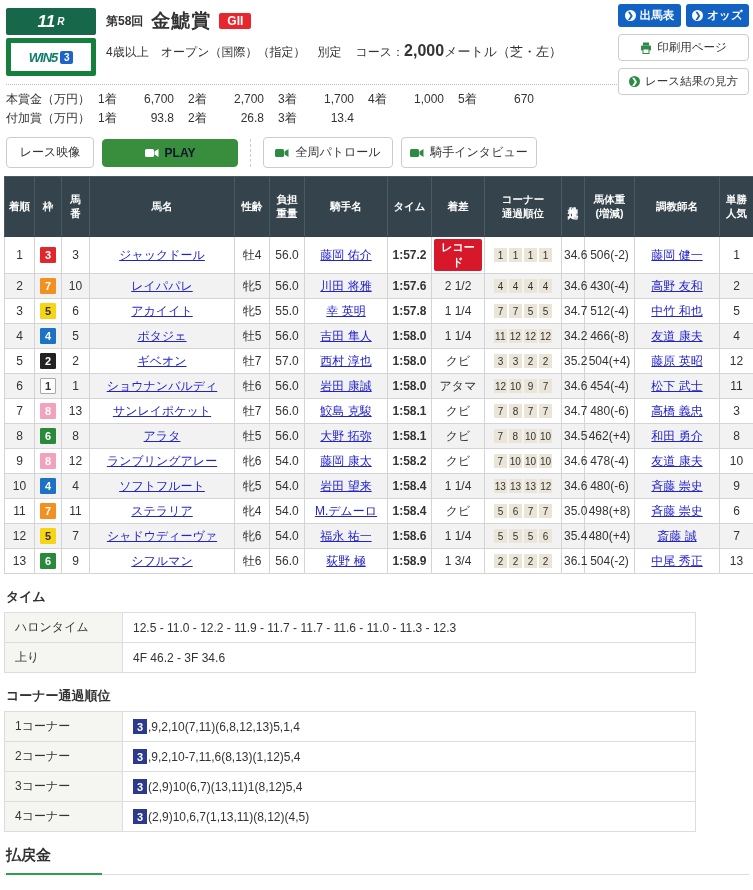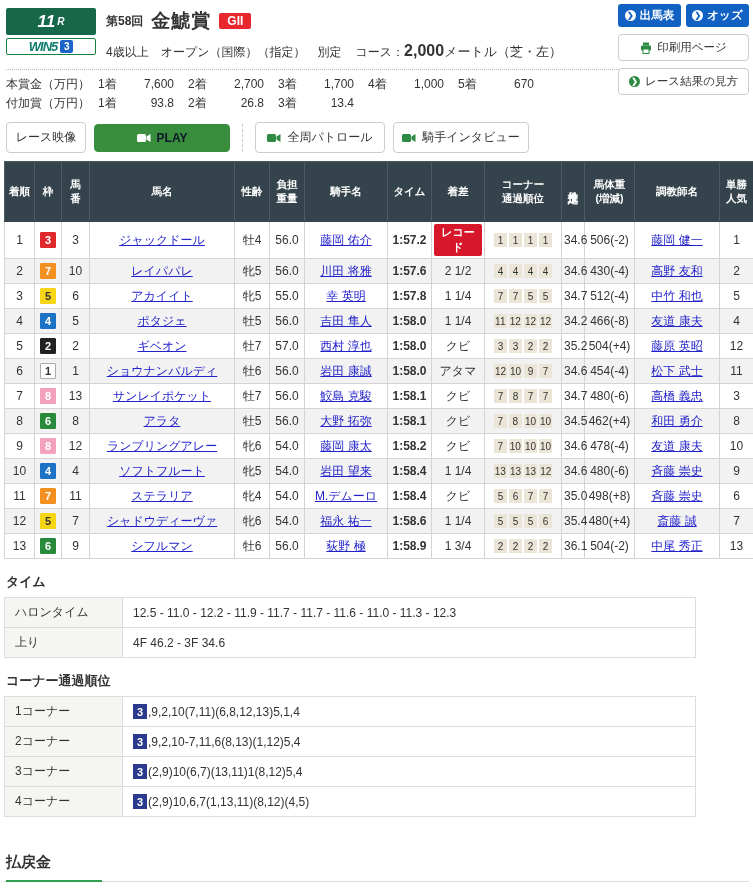--- a/index.html
+++ b/index.html
@@ -20,21 +20,21 @@
   .btn-blue { flex:1; display:flex; align-items:center; justify-content:center; gap:4px; background:#1262c3; color:#fff; font-weight:bold; font-size:11.5px; border:none; border-radius:3px; padding:4px 2px; cursor:pointer; }
   .circ-icon { display:inline-flex; align-items:center; justify-content:center; width:11px; height:11px; border-radius:50%; background:#fff; color:#1262c3; font-size:8px; font-weight:bold; line-height:1; }
   .btn-white { display:flex; align-items:center; justify-content:center; gap:5px; background:#fff; border:1px solid #ccc; border-radius:4px; color:#333; font-size:11.5px; padding:5px 4px; cursor:pointer; }
   .circ-icon.green { background:#2e8b43; color:#fff; }
 
   
   .race-head { display:flex; gap:10px; margin:4px 0 0 4px; }
   .race-badges { width:90px; }
   .rnum { display:flex; align-items:center; justify-content:center; background:#17684a; color:#fff; height:27px; border-radius:2px; font-weight:bold; font-size:17px; font-style:italic; }
   .rnum small { font-size:10px; margin-left:2px; font-style:italic; }
-  .win5 { margin-top:3px; height:17px; border:1px solid #15803d; border-radius:2px; display:flex; align-items:center; justify-content:center; gap:3px; background:#fff; }
+  .win5 { margin-top:3px; height:38px; border:5px solid #15803d; border-radius:2px; display:flex; align-items:center; justify-content:center; gap:3px; background:#fff; }
   .win5-txt { font-style:italic; font-weight:bold; font-size:13px; color:#0e7d6b; letter-spacing:-1px; }
   .win5-num { display:inline-flex; align-items:center; justify-content:center; width:13px; height:13px; background:#1c64c8; color:#fff; font-size:10px; font-weight:bold; border-radius:2px; }
   .race-title-line { display:flex; align-items:center; gap:8px; }
   .race-kai { font-weight:bold; font-size:12px; }
   .race-name { font-weight:bold; font-size:19px; letter-spacing:1px; }
   .grade { background:#e8262d; color:#fff; font-weight:bold; font-size:12px; padding:1px 8px; border-radius:2px; }
   .race-cond { margin-top:8px; font-size:12px; display:flex; align-items:baseline; gap:14px; flex-wrap:wrap; }
   .course-val { font-weight:bold; font-size:16px; }
   .course-suffix { font-size:13px; }
 
@@ -42,21 +42,21 @@
   .prize { margin:8px 4px 0 4px; padding-top:6px; border-top:1px dotted #bbb; font-size:12px; }
   .prize-row { display:flex; align-items:baseline; margin-bottom:2px; }
   .prize-row .pr-label { width:92px; }
   .pz-item { display:flex; align-items:baseline; }
   .pz-label { width:26px; text-align:left; }
   .pz-value { width:50px; text-align:right; margin-right:14px; }
 
   
   .video-row { display:flex; align-items:center; gap:8px; margin:10px 4px 8px 4px; }
   .vbtn { display:flex; align-items:center; justify-content:center; gap:6px; border:1px solid #ccc; background:#fff; border-radius:4px; font-size:12px; color:#333; padding:6px 0; cursor:pointer; }
-  .vbtn.label { width:80px; cursor:default;align-items:center; }
+  .vbtn.label { width:88px; cursor:default;align-items:center; }
   .vbtn.play { width:136px; background:#388e3c; border-color:#388e3c; color:#0f172a; font-weight:bold; }
   .vbtn.patrol { width:130px; }
   .vbtn.interview { width:136px; }
   .vdivider { width:1px; height:28px; border-left:1px dashed #ccc; margin:0 4px; }
   .cam { display:inline-block; }
 
   
   table.results { width:749px; border-collapse:collapse; table-layout:fixed; margin:0 2px; }
   table.results th { background:#35444c; color:#fff; font-size:10.5px; font-weight:bold; border:1px solid #4b5b63; border-bottom:1px solid #35444c; padding:2px 1px; white-space:pre-line; line-height:1.25; height:60px; }
   table.results td { border:1px solid #d4d4d4; font-size:12px; text-align:center; padding:2px 2px; height:25px; }
@@ -73,21 +73,21 @@
   td.c-hweight { font-size:11px; }
 
   
   .sec-title { font-weight:bold; font-size:13px; margin:14px 4px 6px 4px; }
   table.info { width:692px; border-collapse:collapse; table-layout:fixed; margin:0 2px; }
   table.info td { border:1px solid #ddd; font-size:12px; padding:6px 10px; height:28px; }
   table.info td.lbl { background:#f5f5f2; width:118px; }
   .cn-badge { display:inline-flex; align-items:center; justify-content:center; min-width:14px; height:15px; background:#2b3a8c; color:#fff; font-size:11px; font-weight:bold; margin-right:1px; }
 
   
-  .payout-title { font-weight:bold; font-size:15px; margin:36px 4px 0 4px; }
+  .payout-title { font-weight:bold; font-size:15px; margin:14px 4px 0 4px; }
   .payout-underline { position:relative; height:10px; margin:0 2px 10px 2px; border-bottom:1px solid #ddd; }
   .payout-underline::after { content:""; position:absolute; left:2px; bottom:-1px; width:96px; height:2px; background:#2e9e4f; }
 </style>
 </head>
 <body>
 
 <div class="page">
 
 
   <div class="right-buttons">
@@ -140,21 +140,21 @@
       </div>
     </div>
   </div>
 
   <div class="prize">
     <div class="prize-row">
       <span class="pr-label">本賞金（万円）</span>
       <span id="prize-main" style="display: inline-flex;">
           <span class="pz-item">
             <span class="pz-label">1着</span>
-            <span class="pz-value">7,600</span>
+            <span class="pz-value">6,700</span>
           </span>
           <span class="pz-item">
             <span class="pz-label">2着</span>
             <span class="pz-value">2,700</span>
           </span>
           <span class="pz-item">
             <span class="pz-label">3着</span>
             <span class="pz-value">1,700</span>
           </span>
           <span class="pz-item">

